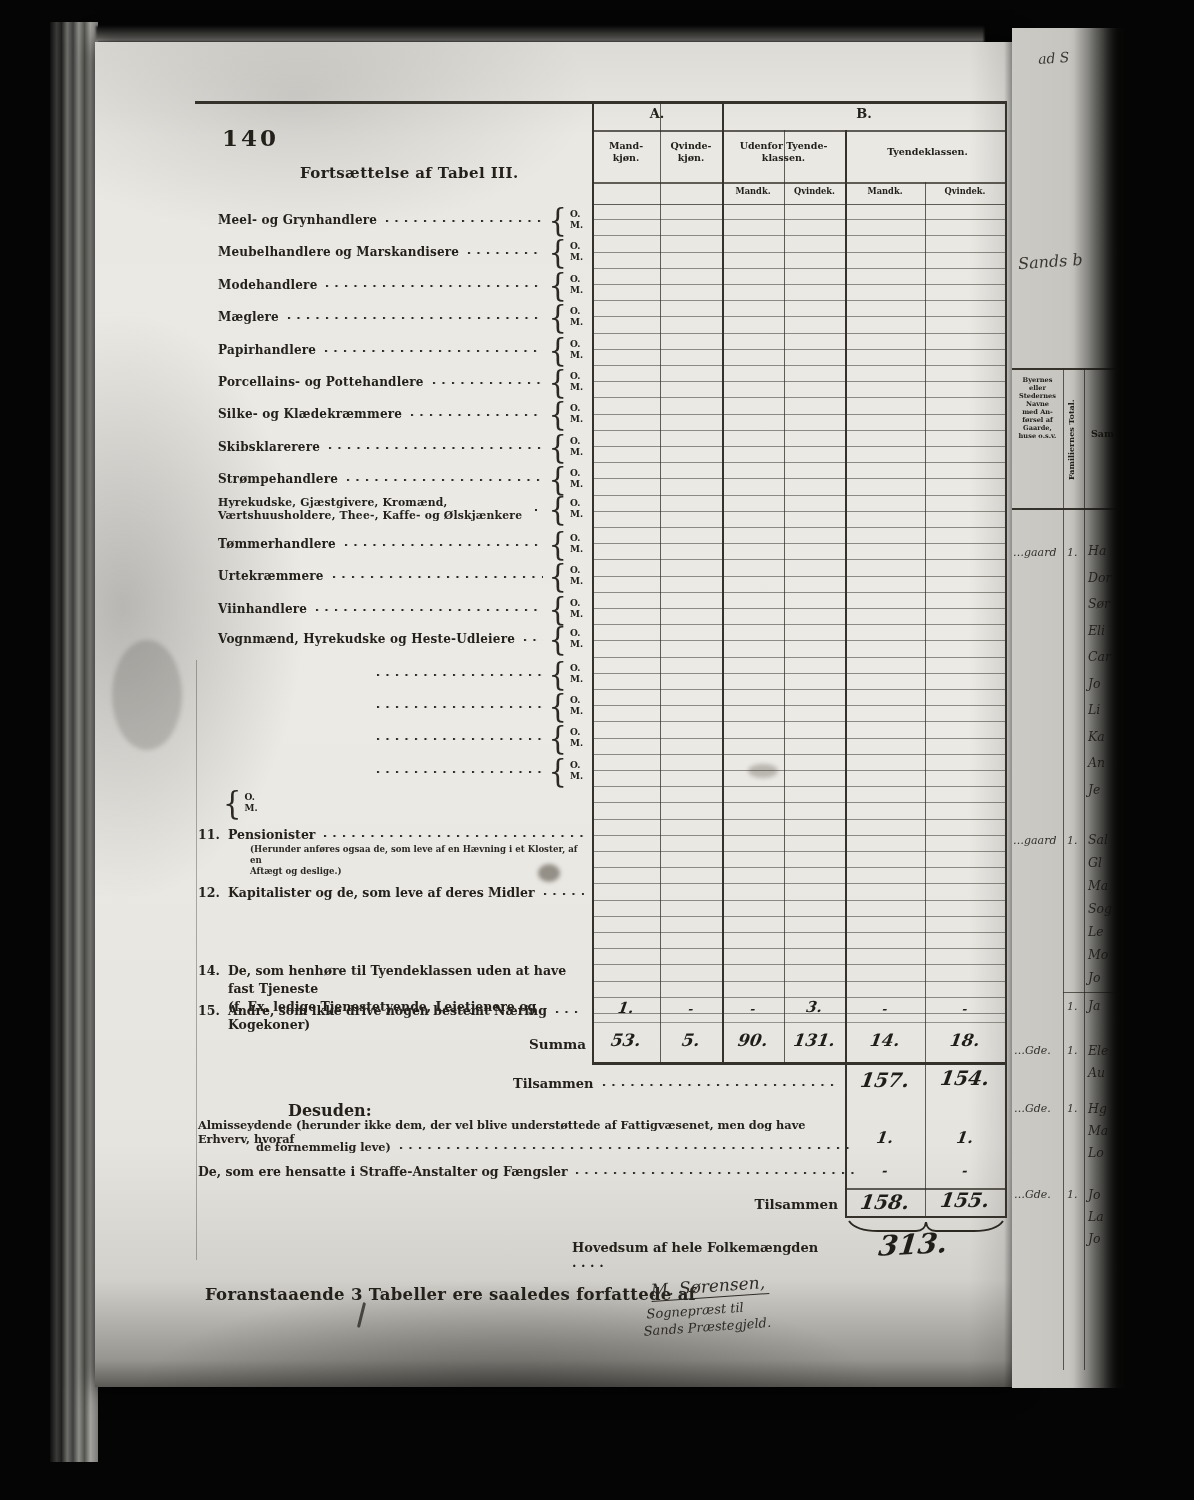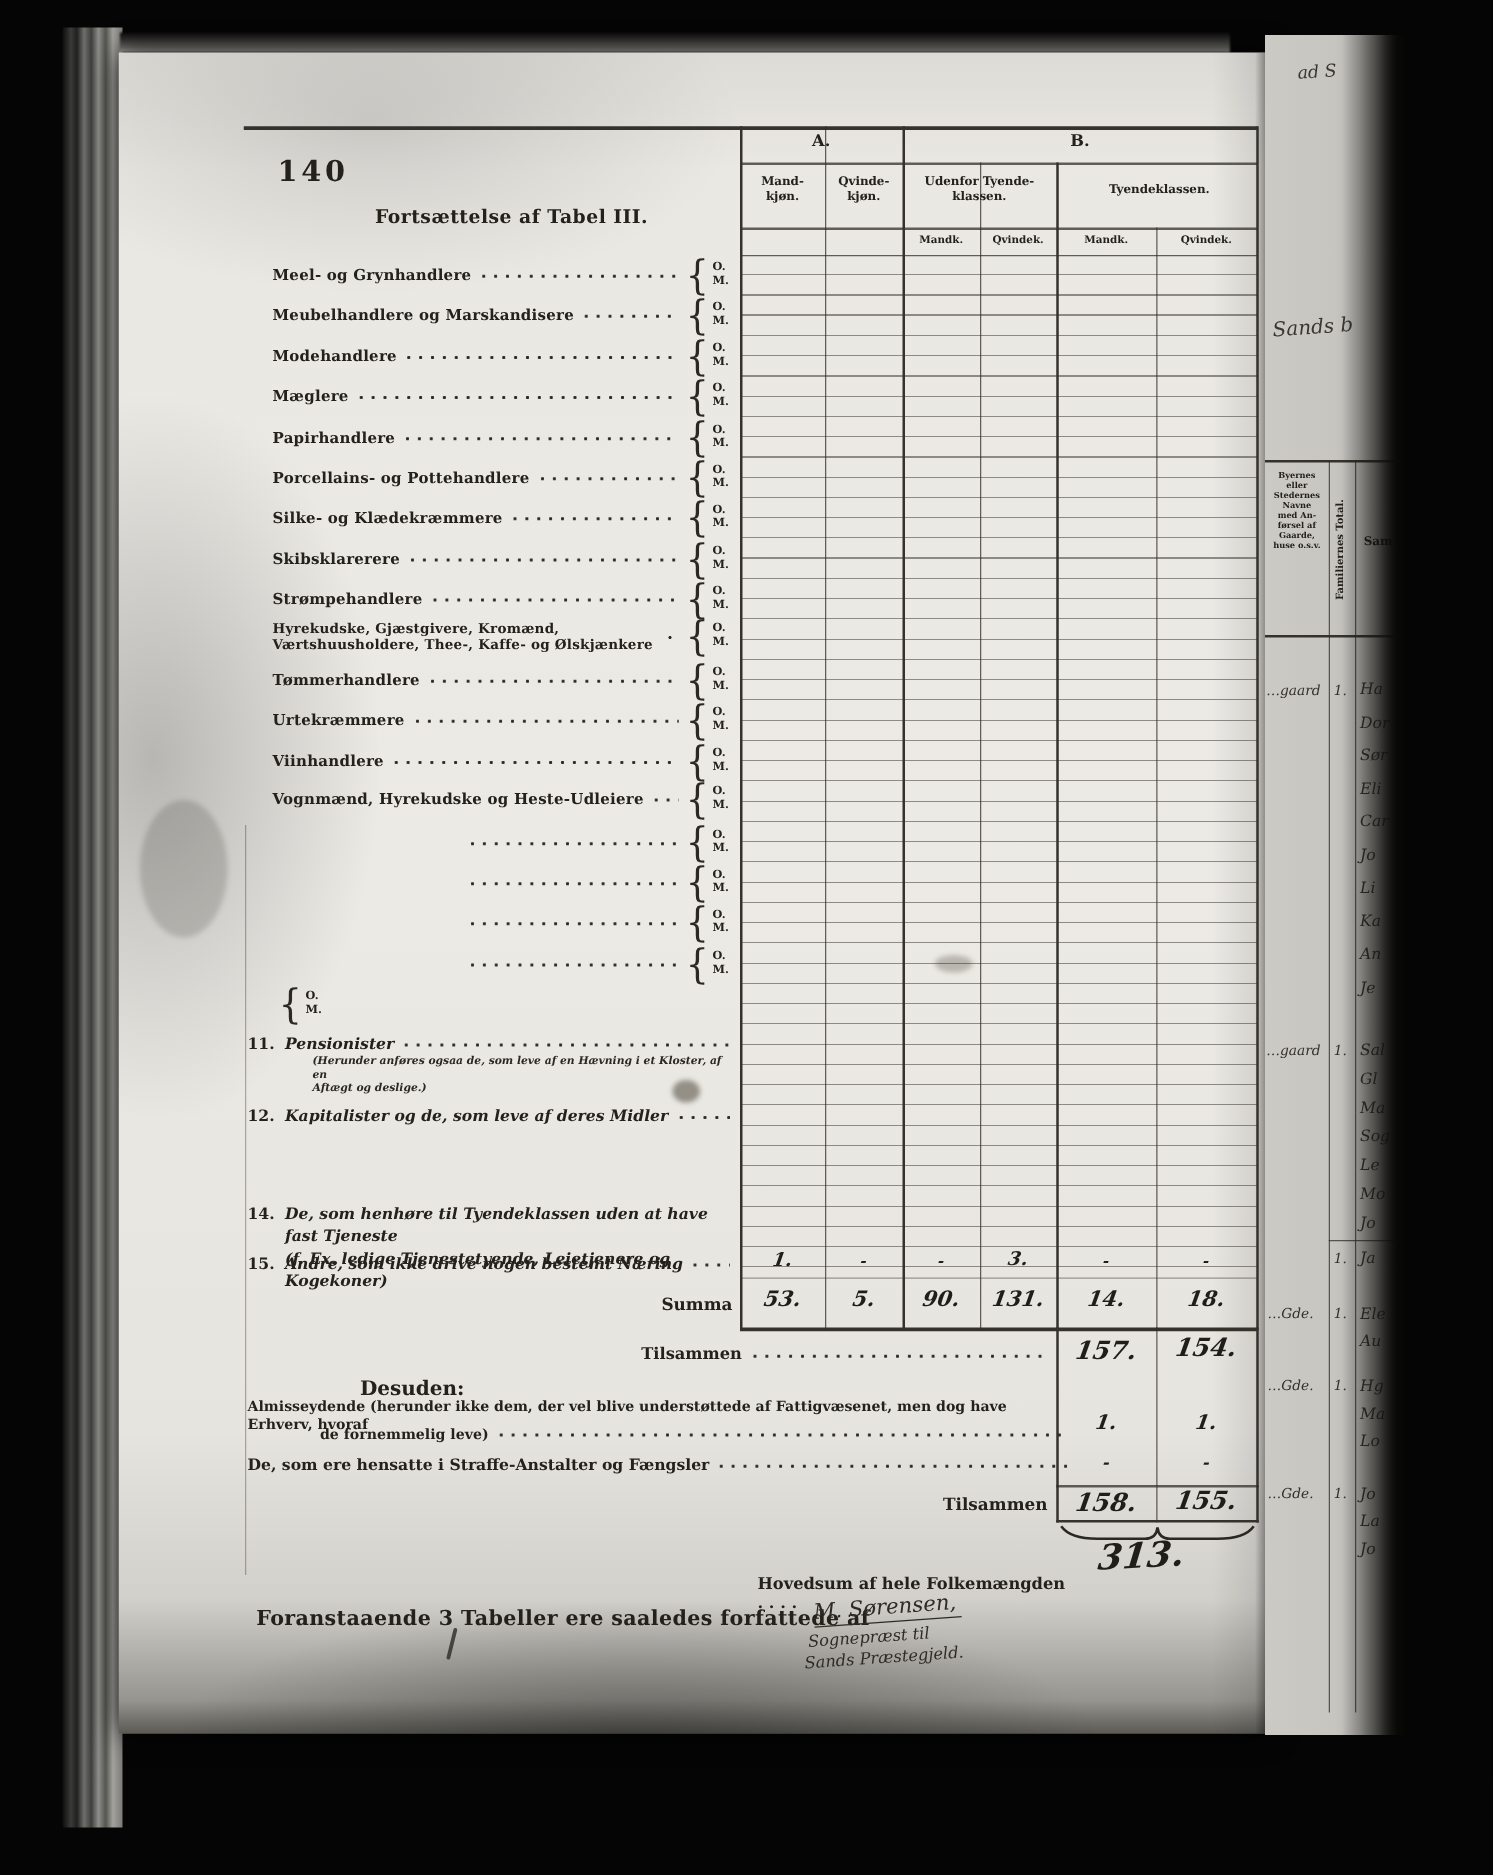--- a/index.html
+++ b/index.html
@@ -46,21 +46,21 @@
   .occ{position:absolute;left:218px;width:372px;height:32px;display:flex;align-items:center;}
   .occ-label{font-weight:bold;font-size:12px;letter-spacing:.2px;line-height:13px;}
   .occ.small .occ-label{font-size:10.8px;}
   .brace{font-size:29px;font-weight:400;color:#2b2822;transform:scaleY(1.12);line-height:1;flex:none;}
   .om{display:flex;flex-direction:column;justify-content:center;width:20px;padding-left:3px;
       font-size:9px;font-weight:bold;line-height:11px;flex:none;}
   .occ.blank .occ-label{width:150px;}
   
   .item{position:absolute;left:198px;width:392px;display:flex;font-size:12.5px;font-weight:bold;line-height:18px;}
   .item .no{width:30px;flex:none;}
-  .item .bodyc{flex:1;font-style:italic;}
+  .item .bodyc{flex:1;}
   .fline{display:flex;}
   .note{font-size:8.6px;line-height:11px;font-weight:bold;padding-left:22px;color:#2b2822;}
   .val{position:absolute;text-align:center;}
   .sig{font-style:italic;color:#2e2b25;transform:rotate(-4deg);}
   .rp-place{position:absolute;font-style:italic;font-size:11px;color:#33302a;white-space:nowrap;}
   .rp-num{position:absolute;font-style:italic;font-size:11px;color:#33302a;}
   .rp-names{position:absolute;font-style:italic;font-size:12.5px;color:#35322c;white-space:pre-line;}
   .stain{position:absolute;border-radius:50%;filter:blur(2px);}
 </style>
 </head>
@@ -364,21 +364,21 @@
     <span>De, som ere hensatte i Straffe-Anstalter og Fængsler</span>
       <span class="dots"></span>
   </div>
   <div class="val hw" style="left:847px;top:1163px;width:76px;font-size:13px;">-</div>
   <div class="val hw" style="left:927px;top:1163px;width:76px;font-size:13px;">-</div>
 
   <div class="abs b" style="left:700px;top:1196px;width:138px;text-align:right;font-size:13.5px;">Tilsammen</div>
   <div class="val hw" style="left:847px;top:1190px;width:76px;font-size:20px;">158.</div>
   <div class="val hw" style="left:927px;top:1188px;width:76px;font-size:20px;">155.</div>
 
-  <div class="abs b" style="left:606px;top:1240px;width:250px;font-size:13px;margin-top:20px;">Hovedsum af hele Folkemængden . . . .</div>
+  <div class="abs b" style="left:572px;top:1240px;width:250px;font-size:13px;">Hovedsum af hele Folkemængden . . . .</div>
   <div class="val hw" style="left:858px;top:1228px;width:110px;font-size:28px;transform:skewX(-9deg) rotate(-3deg);">313.</div>
 
   <div class="vline" style="left:196px;top:660px;width:1px;height:600px;background:rgba(48,44,37,.35);"></div>
 
   <div class="abs b" style="left:205px;top:1285px;font-size:16.5px;letter-spacing:.3px;">Foranstaaende 3 Tabeller ere saaledes forfattede af</div>
   <div class="abs" style="left:360px;top:1302px;width:3px;height:26px;background:#2c2a25;transform:rotate(14deg);border-radius:2px;opacity:.8;"></div>
   <div class="abs sig" style="left:652px;top:1276px;">
     <div style="font-size:17px;border-bottom:1.5px solid #2e2b25;padding-bottom:1px;">M. Sørensen,</div>
     <div style="font-size:13px;margin-top:4px;margin-left:-6px;">Sognepræst til</div>
     <div style="font-size:13px;margin-top:2px;margin-left:-10px;">Sands Præstegjeld.</div>

